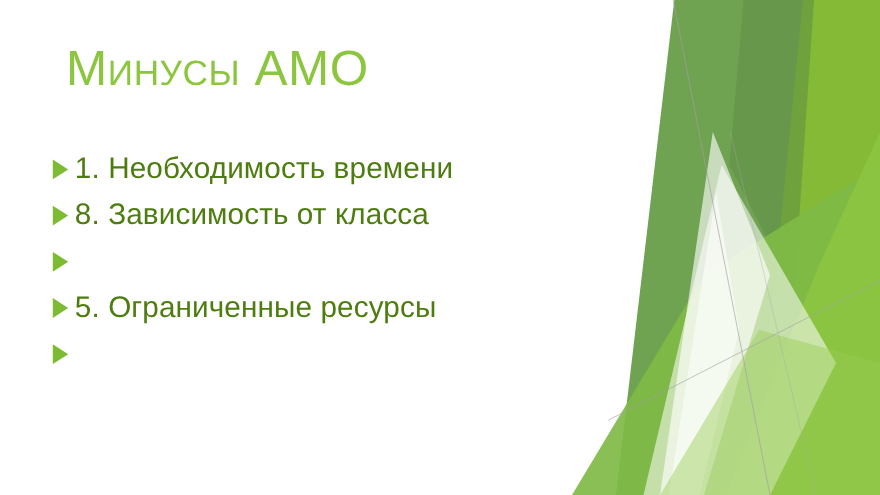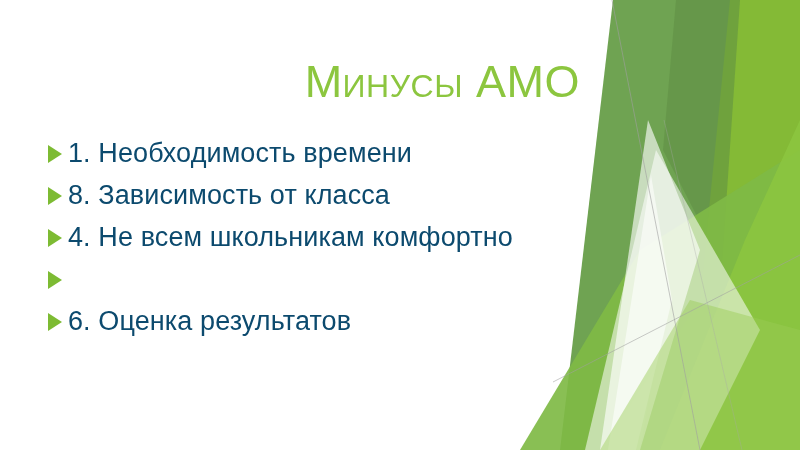--- a/index.html
+++ b/index.html
@@ -25,22 +25,21 @@
     height: 450px;
     pointer-events: none;
   }
 
   
   #title-block {
     position: absolute;
     left: 60px;
     top: 38px;
     width: 520px;
-    text-align: right;
-    margin-top: 20px;
+    text-align: left;
   }
   #slide-title {
     display: block;
     font-family: "Liberation Sans", sans-serif;
     font-size: 45px;
     font-weight: 400;
     font-variant: small-caps;
     letter-spacing: 0.5px;
     color: #8CC63F;
     line-height: 1.05;
@@ -67,21 +66,21 @@
     border-bottom: 9px solid transparent;
     border-left: 14px solid #7DBB33;
     margin-right: 6px;
     position: relative;
     top: 1px;
   }
   .bullet-text {
     font-family: "Liberation Sans", sans-serif;
     font-size: 27px;
     font-weight: 400;
-    color: #0c4a6e;
+    color: #4d7c0f;
     white-space: nowrap;
     letter-spacing: 0.1px;
   }
 </style>
 </head>
 <body>
 
 <div id="slide">
 
   <svg id="facet-graphic" viewBox="0 0 800 450" preserveAspectRatio="none">
@@ -121,27 +120,26 @@
     </div>
 
     <div class="bullet-row">
       <span class="bullet-marker"></span>
       <span class="bullet-text">8. Зависимость от класса</span>
     </div>
 
 
     <div class="bullet-row">
       <span class="bullet-marker"></span>
-      <span class="bullet-text">4. Не всем школьникам комфортно</span>
     </div>
 
     <div class="bullet-row">
       <span class="bullet-marker"></span>
+      <span class="bullet-text">5. Ограниченные ресурсы</span>
     </div>
 
     <div class="bullet-row">
       <span class="bullet-marker"></span>
-      <span class="bullet-text">6. Оценка результатов</span>
     </div>
 
   </div>
 
 </div>
 
 </body></html>

